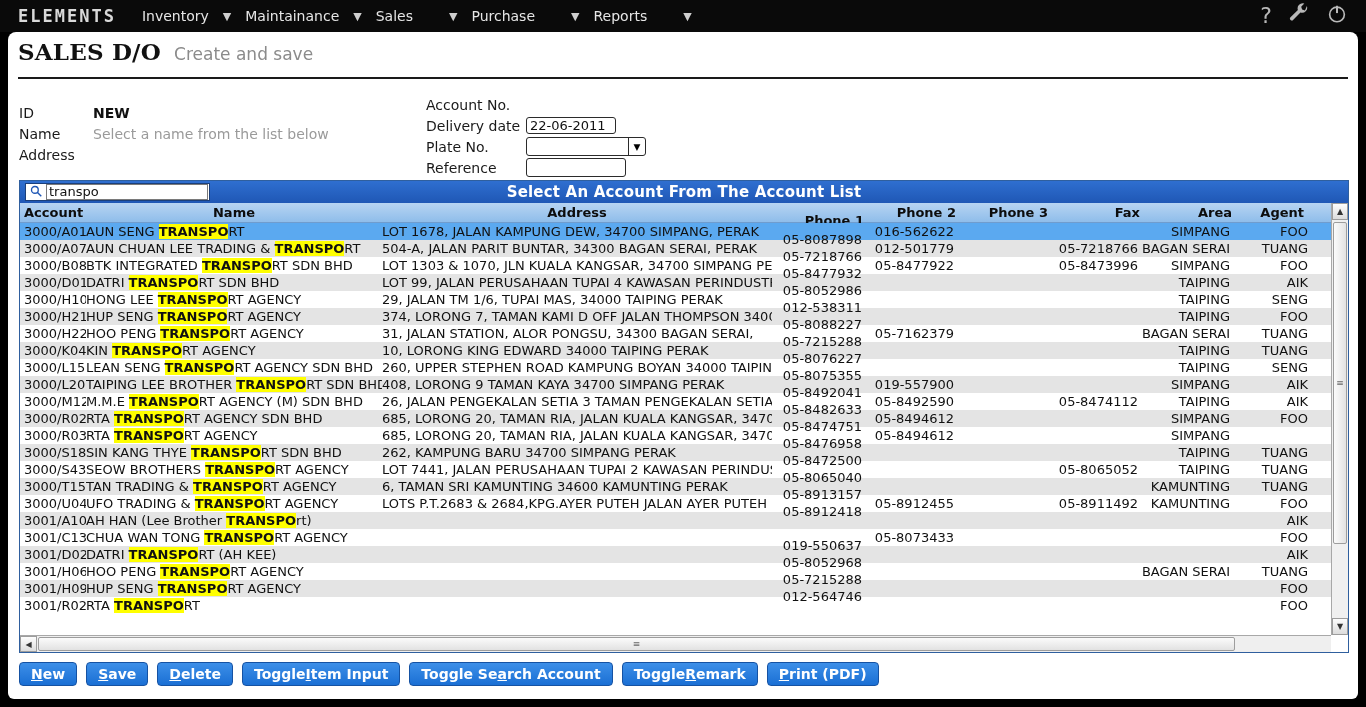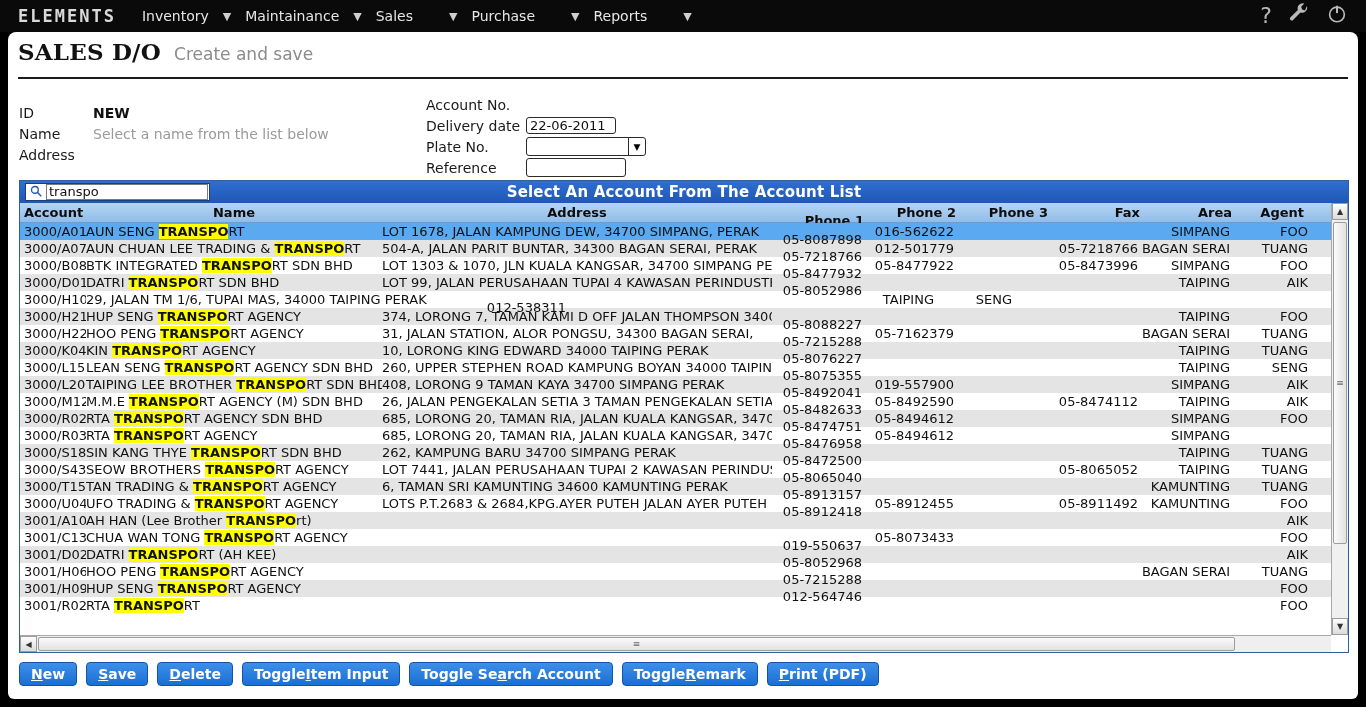--- a/index.html
+++ b/index.html
@@ -346,20 +346,21 @@
           <div class="c c-addr">LOT 99, JALAN PERUSAHAAN TUPAI 4 KAWASAN PERINDUSTRIAN</div>
           <div class="c c-ph1">05-8052986</div>
           <div class="c c-ph2"></div>
           <div class="c c-ph3"></div>
           <div class="c c-fax"></div>
           <div class="c c-area">TAIPING</div>
           <div class="c c-agent">AIK</div>
         </div>
         <div class="row-r odd">
           <div class="c c-acct">3000/H10</div>
+          <div class="c c-name"><span>HONG LEE <span class="hl">TRANSPO</span>RT AGENCY</span></div>
           <div class="c c-addr">29, JALAN TM 1/6, TUPAI MAS, 34000 TAIPING PERAK</div>
           <div class="c c-ph1">012-538311</div>
           <div class="c c-ph2"></div>
           <div class="c c-ph3"></div>
           <div class="c c-fax"></div>
           <div class="c c-area">TAIPING</div>
           <div class="c c-agent">SENG</div>
         </div>
         <div class="row-r even">
           <div class="c c-acct">3000/H21</div>

